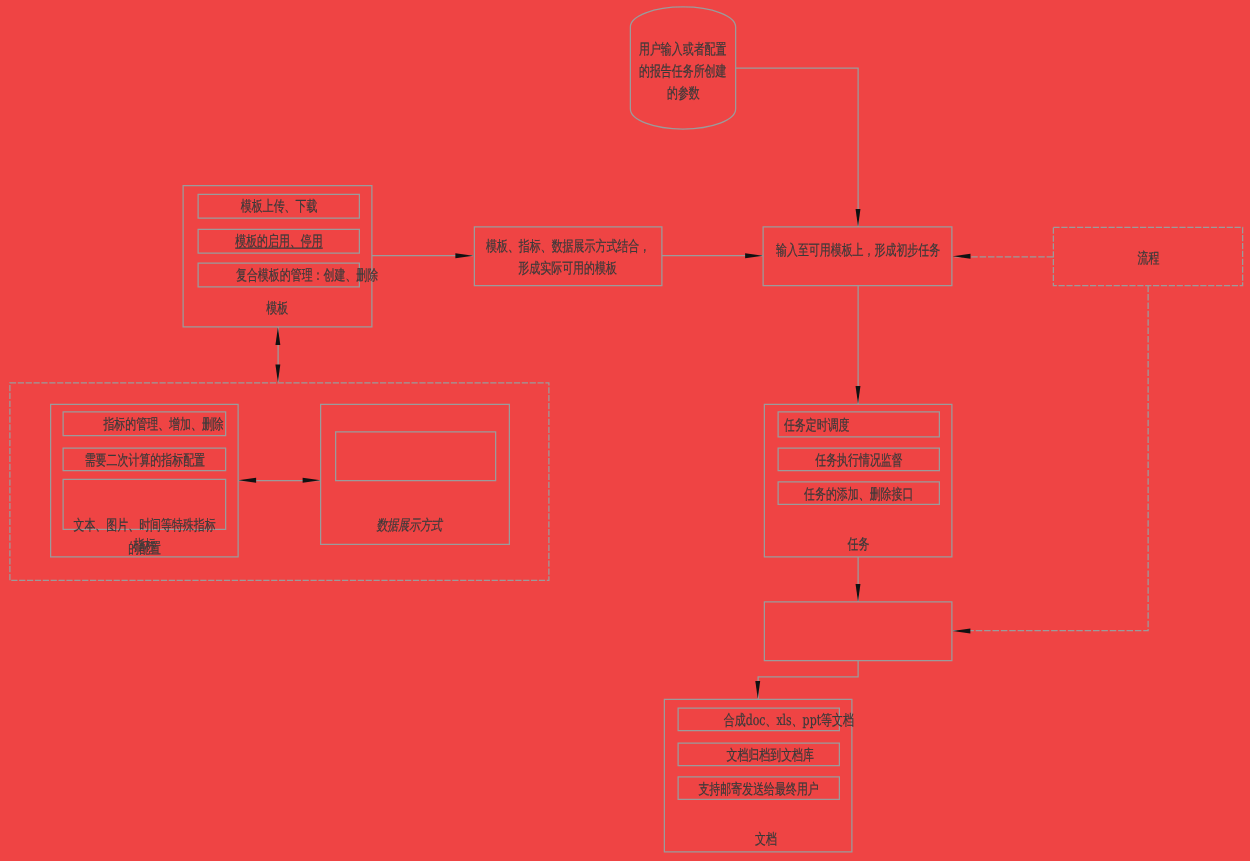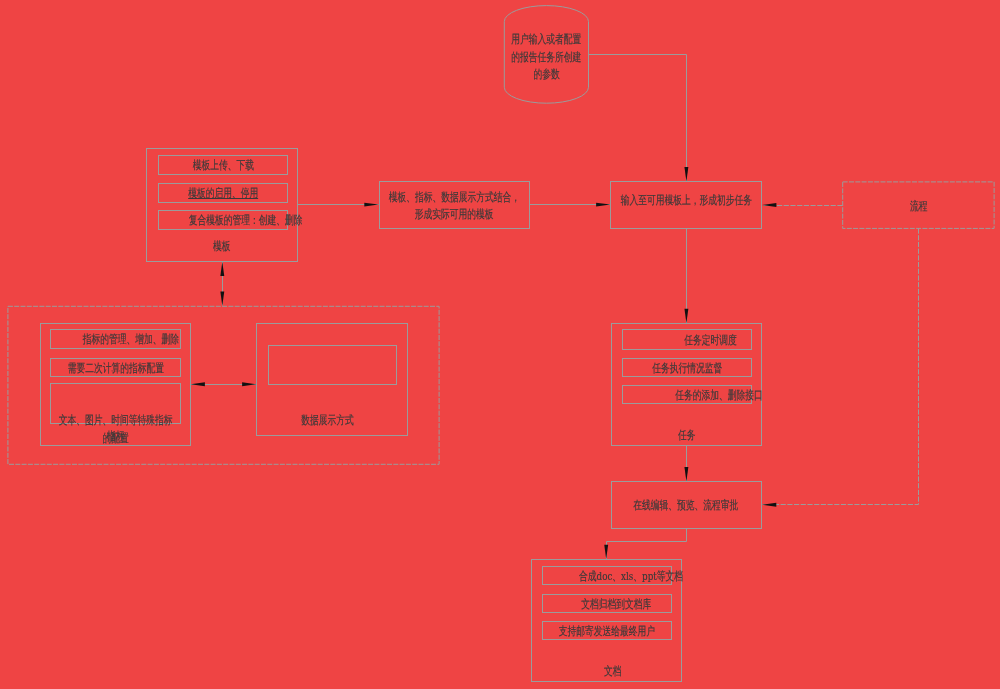--- a/index.html
+++ b/index.html
@@ -126,46 +126,46 @@
     </div>
     <div class="tx" style="left: 40.2px; top: 426.3px; width: 150.8px; height: 18px;">
       <div>
         <div>
           <span>指标</span>
         </div>
       </div>
     </div>
     <div class="bx" style="left: 256px; top: 323px; width: 152px; height: 113px;"></div>
     <div class="bx" style="left: 268px; top: 345px; width: 129px; height: 40px;"></div>
-    <div class="tx" style="left: 256.4px; top: 410.5px; width: 142px; height: 18px;">
+    <div class="tx" style="left: 256.4px; top: 410.5px; width: 142px; height: 18px; font-style: italic;">
       <div>
         <div>
           <span>数据展示方式</span>
         </div>
       </div>
     </div>
     <div class="bx" style="left: 611px; top: 323px; width: 151px; height: 123px;"></div>
     <div class="bx" style="left: 622px; top: 329px; width: 130px; height: 21px;"></div>
-    <div class="tx" style="left: 646px; top: 329.4px; width: 129.7px; height: 20.1px;">
+    <div class="tx" style="left: 589px; top: 329.4px; width: 129.7px; height: 20.1px;">
       <div>
         <div>
           <span>任务定时调度</span>
         </div>
       </div>
     </div>
     <div class="bx" style="left: 622px; top: 358px; width: 130px; height: 19px;"></div>
     <div class="tx" style="left: 621.9px; top: 357.7px; width: 129.7px; height: 19.4px;">
       <div>
         <div>
           <span>任务执行情况监督</span>
         </div>
       </div>
     </div>
     <div class="bx" style="left: 622px; top: 385px; width: 130px; height: 19px;"></div>
-    <div class="tx" style="left: 621.9px; top: 384.9px; width: 129.7px; height: 19.4px; margin-left: 32px;">
+    <div class="tx" style="left: 621.9px; top: 384.9px; width: 129.7px; height: 19.4px;">
       <div>
         <div>
           <span>任务的添加、删除接口</span>
         </div>
       </div>
     </div>
     <div class="tx" style="left: 610.8px; top: 425.8px; width: 151.2px; height: 18px;">
       <div>
         <div>
           <span>任务</span>
@@ -217,27 +217,20 @@
     </div>
     <div class="bx" style="left: 610px; top: 181px; width: 152px; height: 48px;"></div>
     <div class="tx" style="left: 610.4px; top: 176px; width: 151.6px; height: 47.5px;">
       <div>
         <div>
           <span>输入至可用模板上，形成初步任务</span>
         </div>
       </div>
     </div>
     <div class="bx" style="left: 611px; top: 481px; width: 151px; height: 48px;"></div>
-    <div class="tx" style="left: 610.5px; top: 481.4px; width: 151.5px; height: 47.4px;">
-      <div>
-        <div>
-          <span>在线编辑、预览、流程审批</span>
-        </div>
-      </div>
-    </div>
     <div class="tx" style="left: 842.2px; top: 181.4px; width: 152.4px; height: 47.5px;">
       <div>
         <div>
           <span>流程</span>
         </div>
       </div>
     </div>
   </div>
 
 </body></html>

